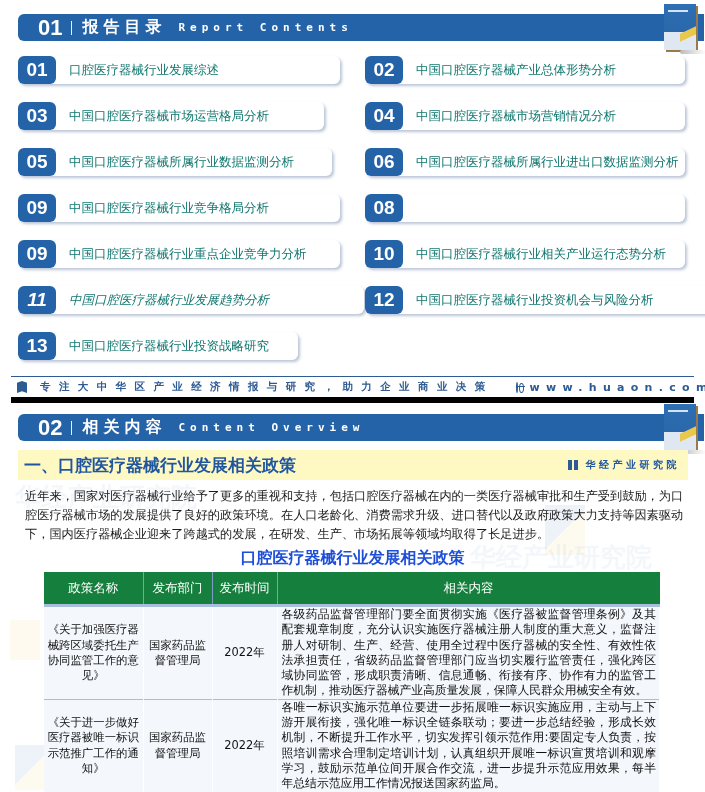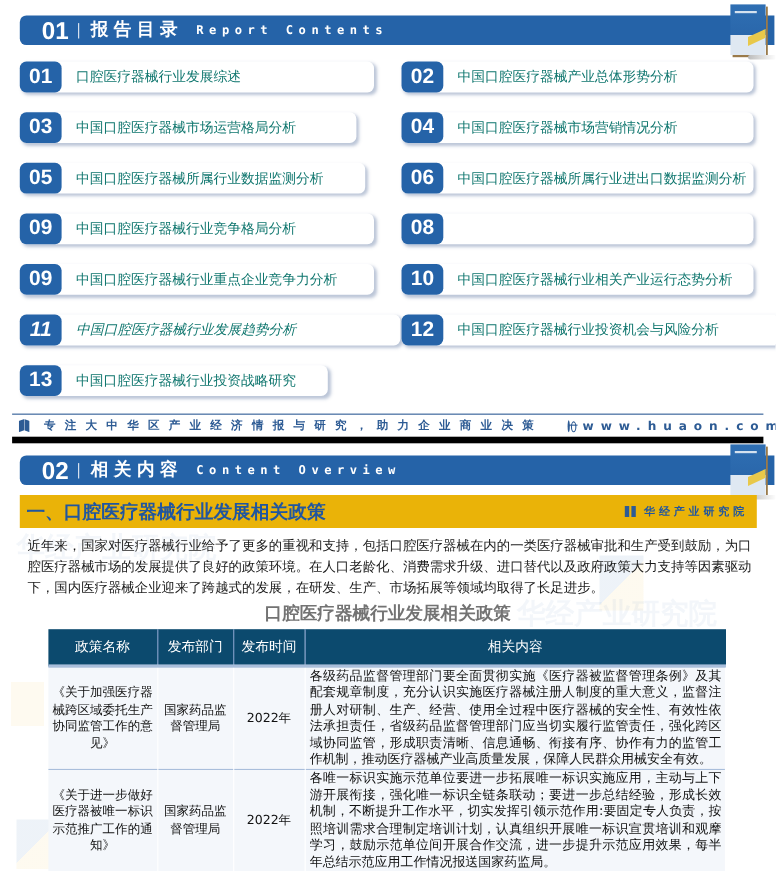--- a/index.html
+++ b/index.html
@@ -48,43 +48,43 @@
   .slogan .logo-mark:after { right:0; clip-path:polygon(0 15%,100% 0,100% 85%,0 100%); }
   .slogan .text { margin-left:18px; font-size:10.5px; font-weight:bold; letter-spacing:8.4px; white-space:nowrap; }
   .slogan .bar { width:1px; height:12px; background:#2d5b94; margin:0 14px 0 8px; }
   .slogan .globe { width:11px; height:11px; border:1.5px solid #2d5b94; border-radius:50%; position:relative; box-sizing:border-box; }
   .slogan .globe:before { content:""; position:absolute; left:2.5px; top:0; width:3px; height:8px; border:1px solid #2d5b94; border-radius:50%; }
   .slogan .globe:after { content:""; position:absolute; left:0; top:3.5px; width:8px; height:1px; background:#2d5b94; }
   .slogan .url { margin-left:12px; font-size:11px; font-weight:bold; letter-spacing:6.3px; }
 
   .subhead {
     position:absolute; left:18px; top:450px; width:670px; height:30px;
-    background:#eab308; display:flex; align-items:center; justify-content:space-between;
+    background:#fef9c3; display:flex; align-items:center; justify-content:space-between;
   }
   .subhead .title { margin-left:6px; font-size:17px; font-weight:bold; color:#2056a0; }
   .subhead .brand { display:flex; align-items:center; margin-right:8px; color:#2056a0; font-size:10px; font-weight:bold; letter-spacing:3.5px; }
   .subhead .brand .logo-mark { width:10px; height:10px; position:relative; margin-right:8px; }
   .subhead .brand .logo-mark:before, .subhead .brand .logo-mark:after { content:""; position:absolute; top:0; width:4px; height:10px; background:#2d5b94; }
   .subhead .brand .logo-mark:before { left:0; }
   .subhead .brand .logo-mark:after { right:0; }
 
   .para {
     position:absolute; left:25px; top:487px; width:665px;
     font-size:12.2px; line-height:19px; color:#1a1a1a; text-indent:0;
   }
   .table-title {
     position:absolute; left:0; top:548px; width:705px; text-align:center;
-    font-size:16px; font-weight:bold; color:#737373;
+    font-size:16px; font-weight:bold; color:#1d4ed8;
   }
   table.policy {
     position:absolute; left:44px; top:572px; width:616px;
     border-collapse:collapse; font-size:11.4px;
   }
   table.policy th {
-    background:#0c4a6e; color:#fff; font-weight:normal; height:30px; font-size:12.5px;
+    background:#15803d; color:#fff; font-weight:normal; height:30px; font-size:12.5px;
     border-right:1px solid #7f9cc8;
   }
   table.policy th:last-child { border-right:none; }
   table.policy thead tr { border-bottom:3px solid #a9bedb; }
   table.policy td {
     background:#f4f7fb; border-right:1px solid #ffffff; vertical-align:middle;
     line-height:15.3px; color:#111;
   }
   table.policy td.c { text-align:center; }
   table.policy td.content { text-align:justify; padding:0 3px 0 4px; font-size:11.8px; }

